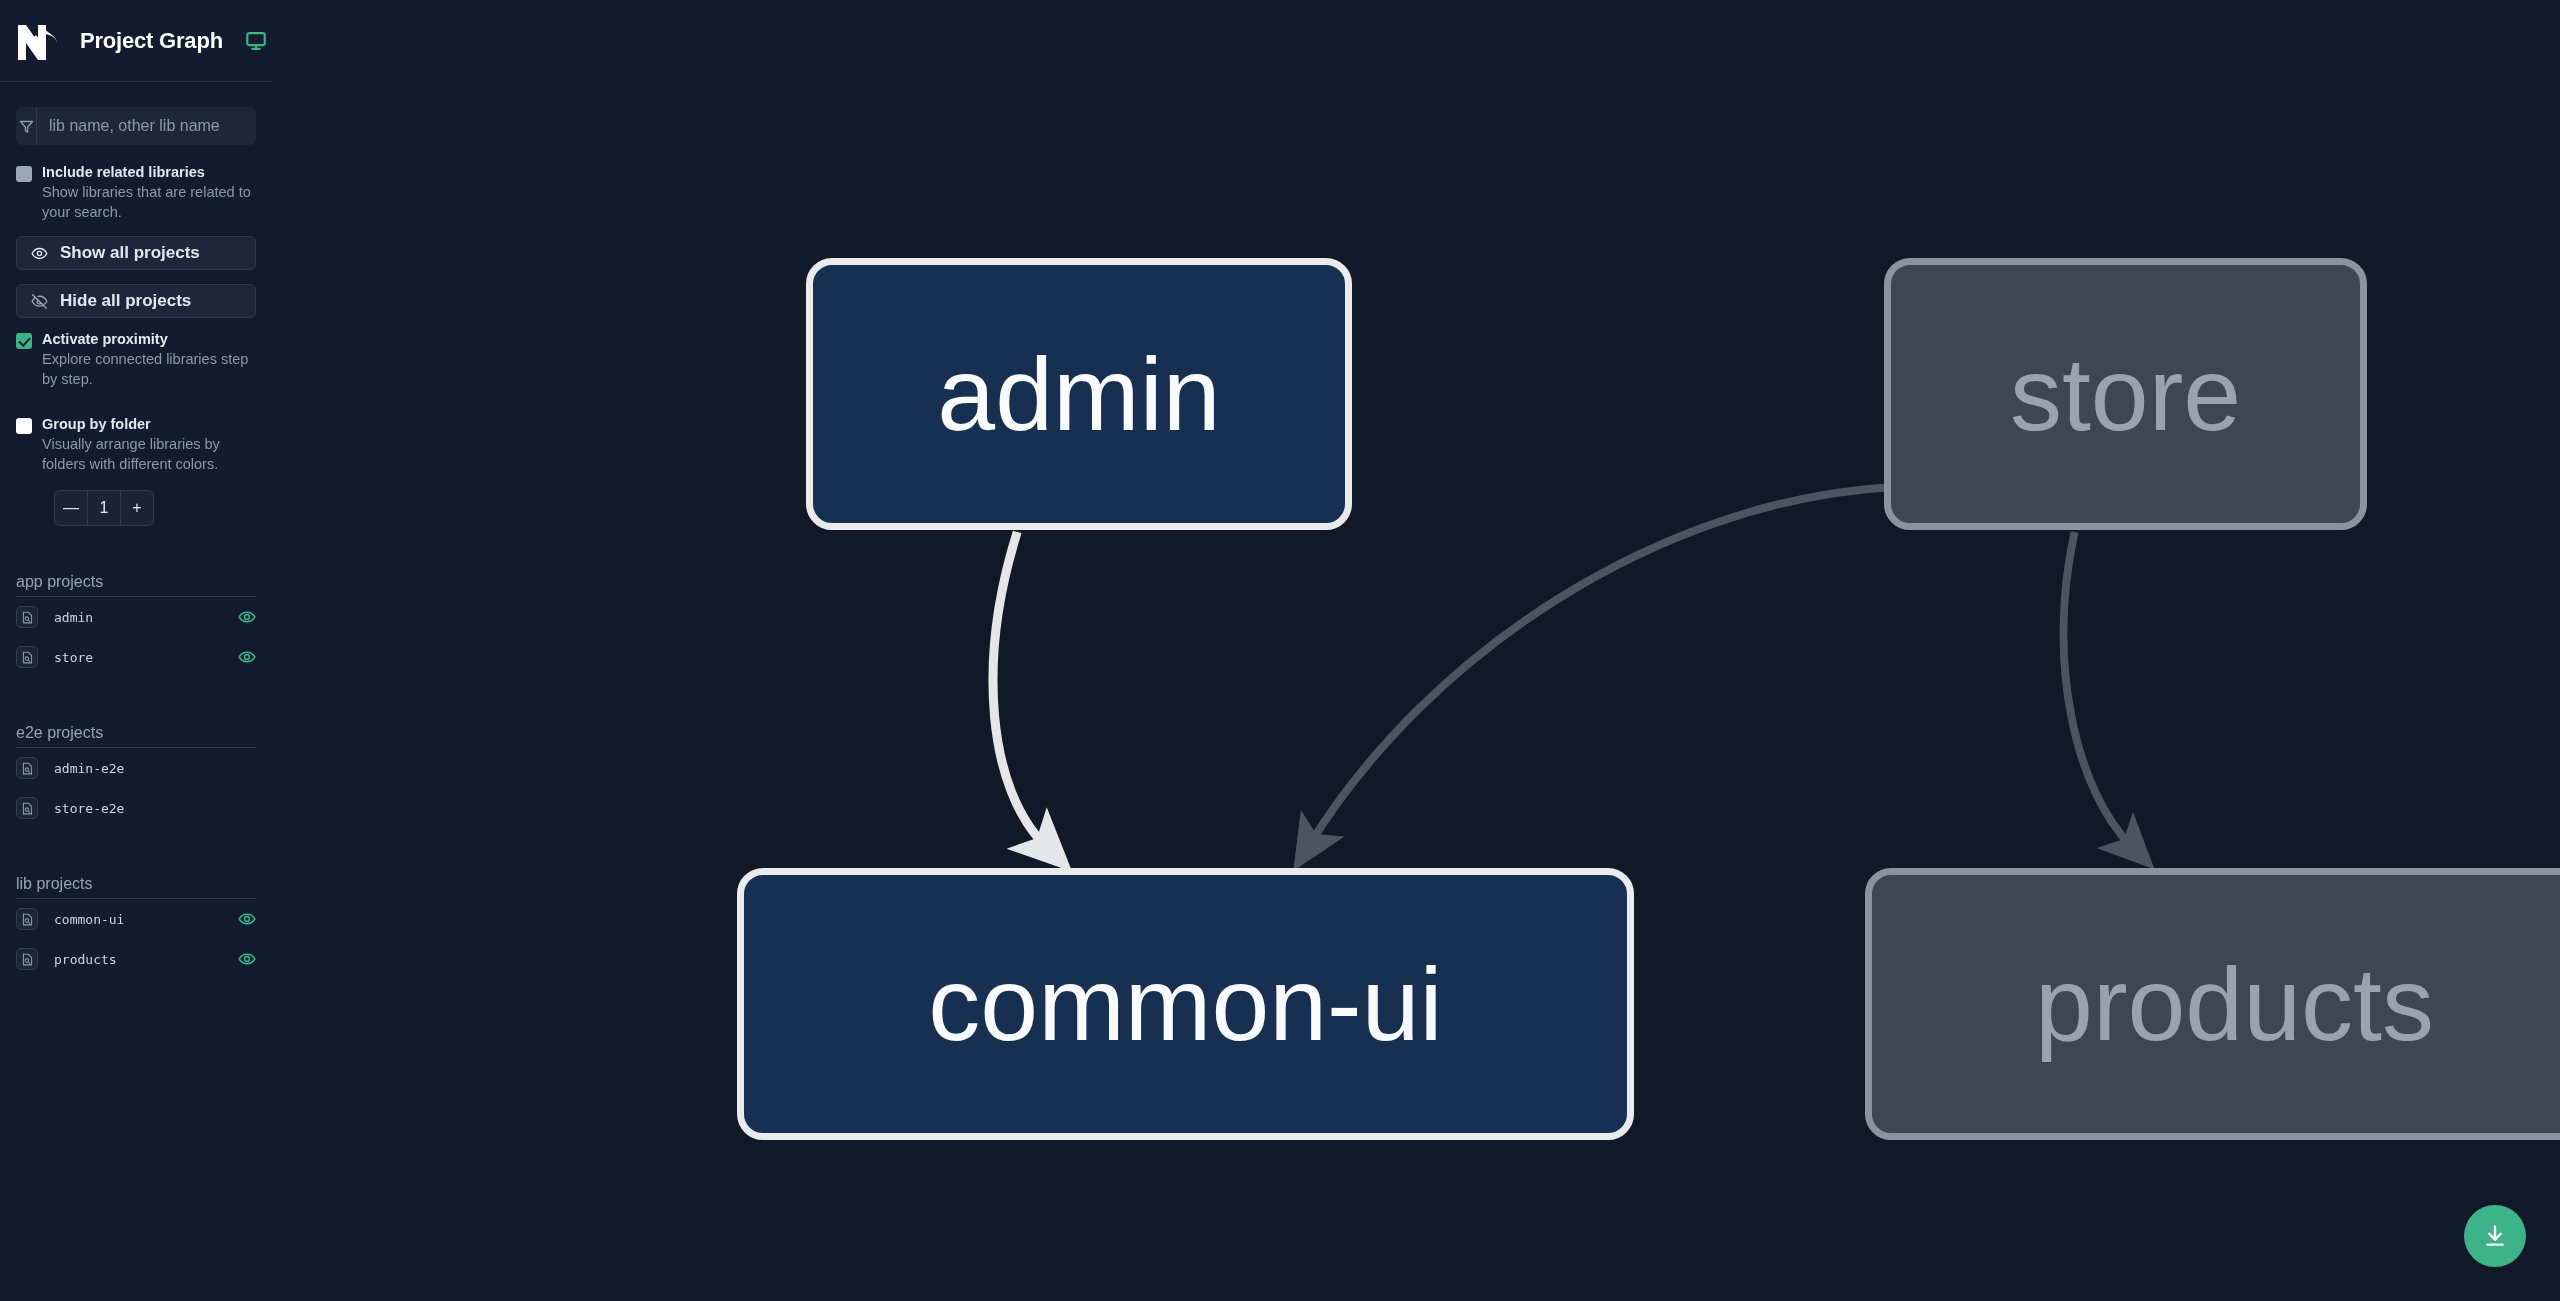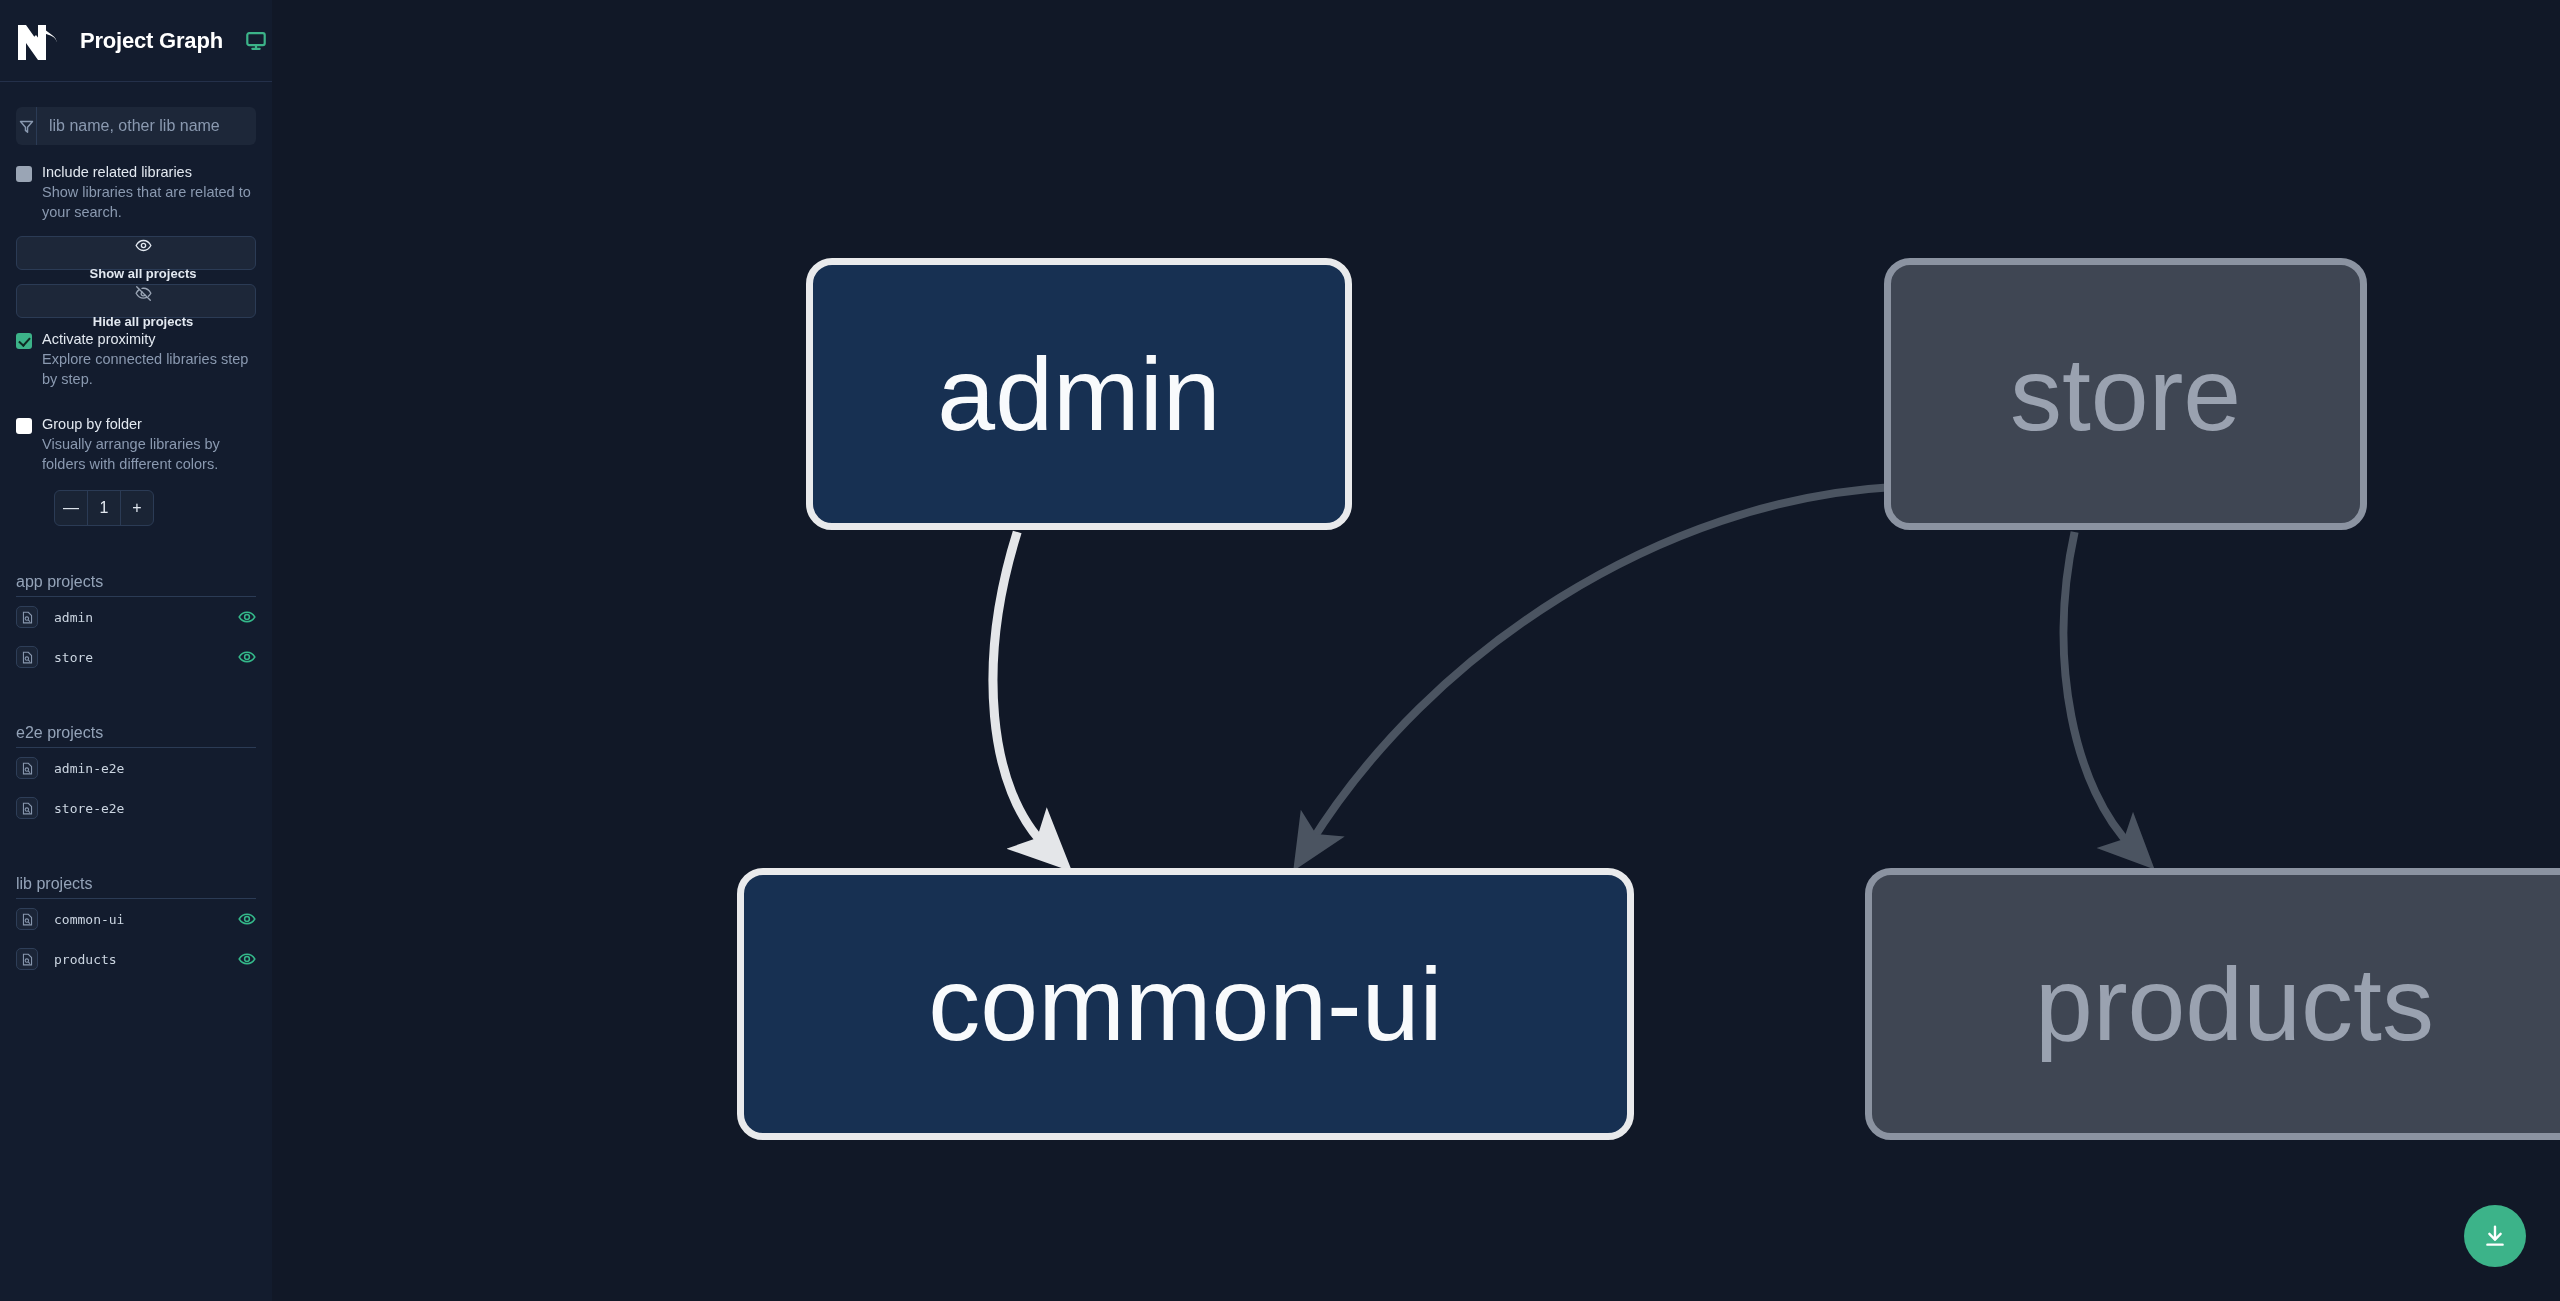--- a/index.html
+++ b/index.html
@@ -70,34 +70,33 @@
   }
   .chk.checked { background: #3cb389; position: relative; }
   .chk.checked::after {
     content: ""; position: absolute;
     left: 5px; top: 2px; width: 5px; height: 9px;
     border: solid #0f2a22; border-width: 0 2px 2px 0;
     transform: rotate(42deg);
   }
   .chk.empty { background: #ffffff; }
   .chk-body { flex: 1; }
-  .chk-label { color: #e2e8f0; font-size: 14.5px; font-weight: normal; line-height: 18px; }
+  .chk-label { color: #e2e8f0; font-size: 14.5px; font-weight: bold; line-height: 18px; }
   .chk-desc { color: #8a99b0; font-size: 14.5px; line-height: 20px; margin-top: 1px; }
 
   .sb-btn {
     margin: 14px 16px 0 16px;
     height: 34px;
     background: #1d2739;
     border: 1px solid #2b3b55;
     border-radius: 6px;
     display: flex; align-items: center;
     padding-left: 14px; gap: 12px;
-    color: #e2e8f0; font-size: 13px; font-weight: bold;
+    color: #e2e8f0; font-size: 17px; font-weight: bold;
     cursor: pointer;
-    flex-direction: column;
   }
   .sb-btn svg { width: 17px; height: 17px; flex: 0 0 17px; display:block; }
 
   .stepper {
     margin: 16px 0 0 54px;
     width: 100px; height: 36px;
     display: flex;
     border: 1px solid #2b3b55; border-radius: 6px;
     overflow: hidden;
     background: #1a2435;

